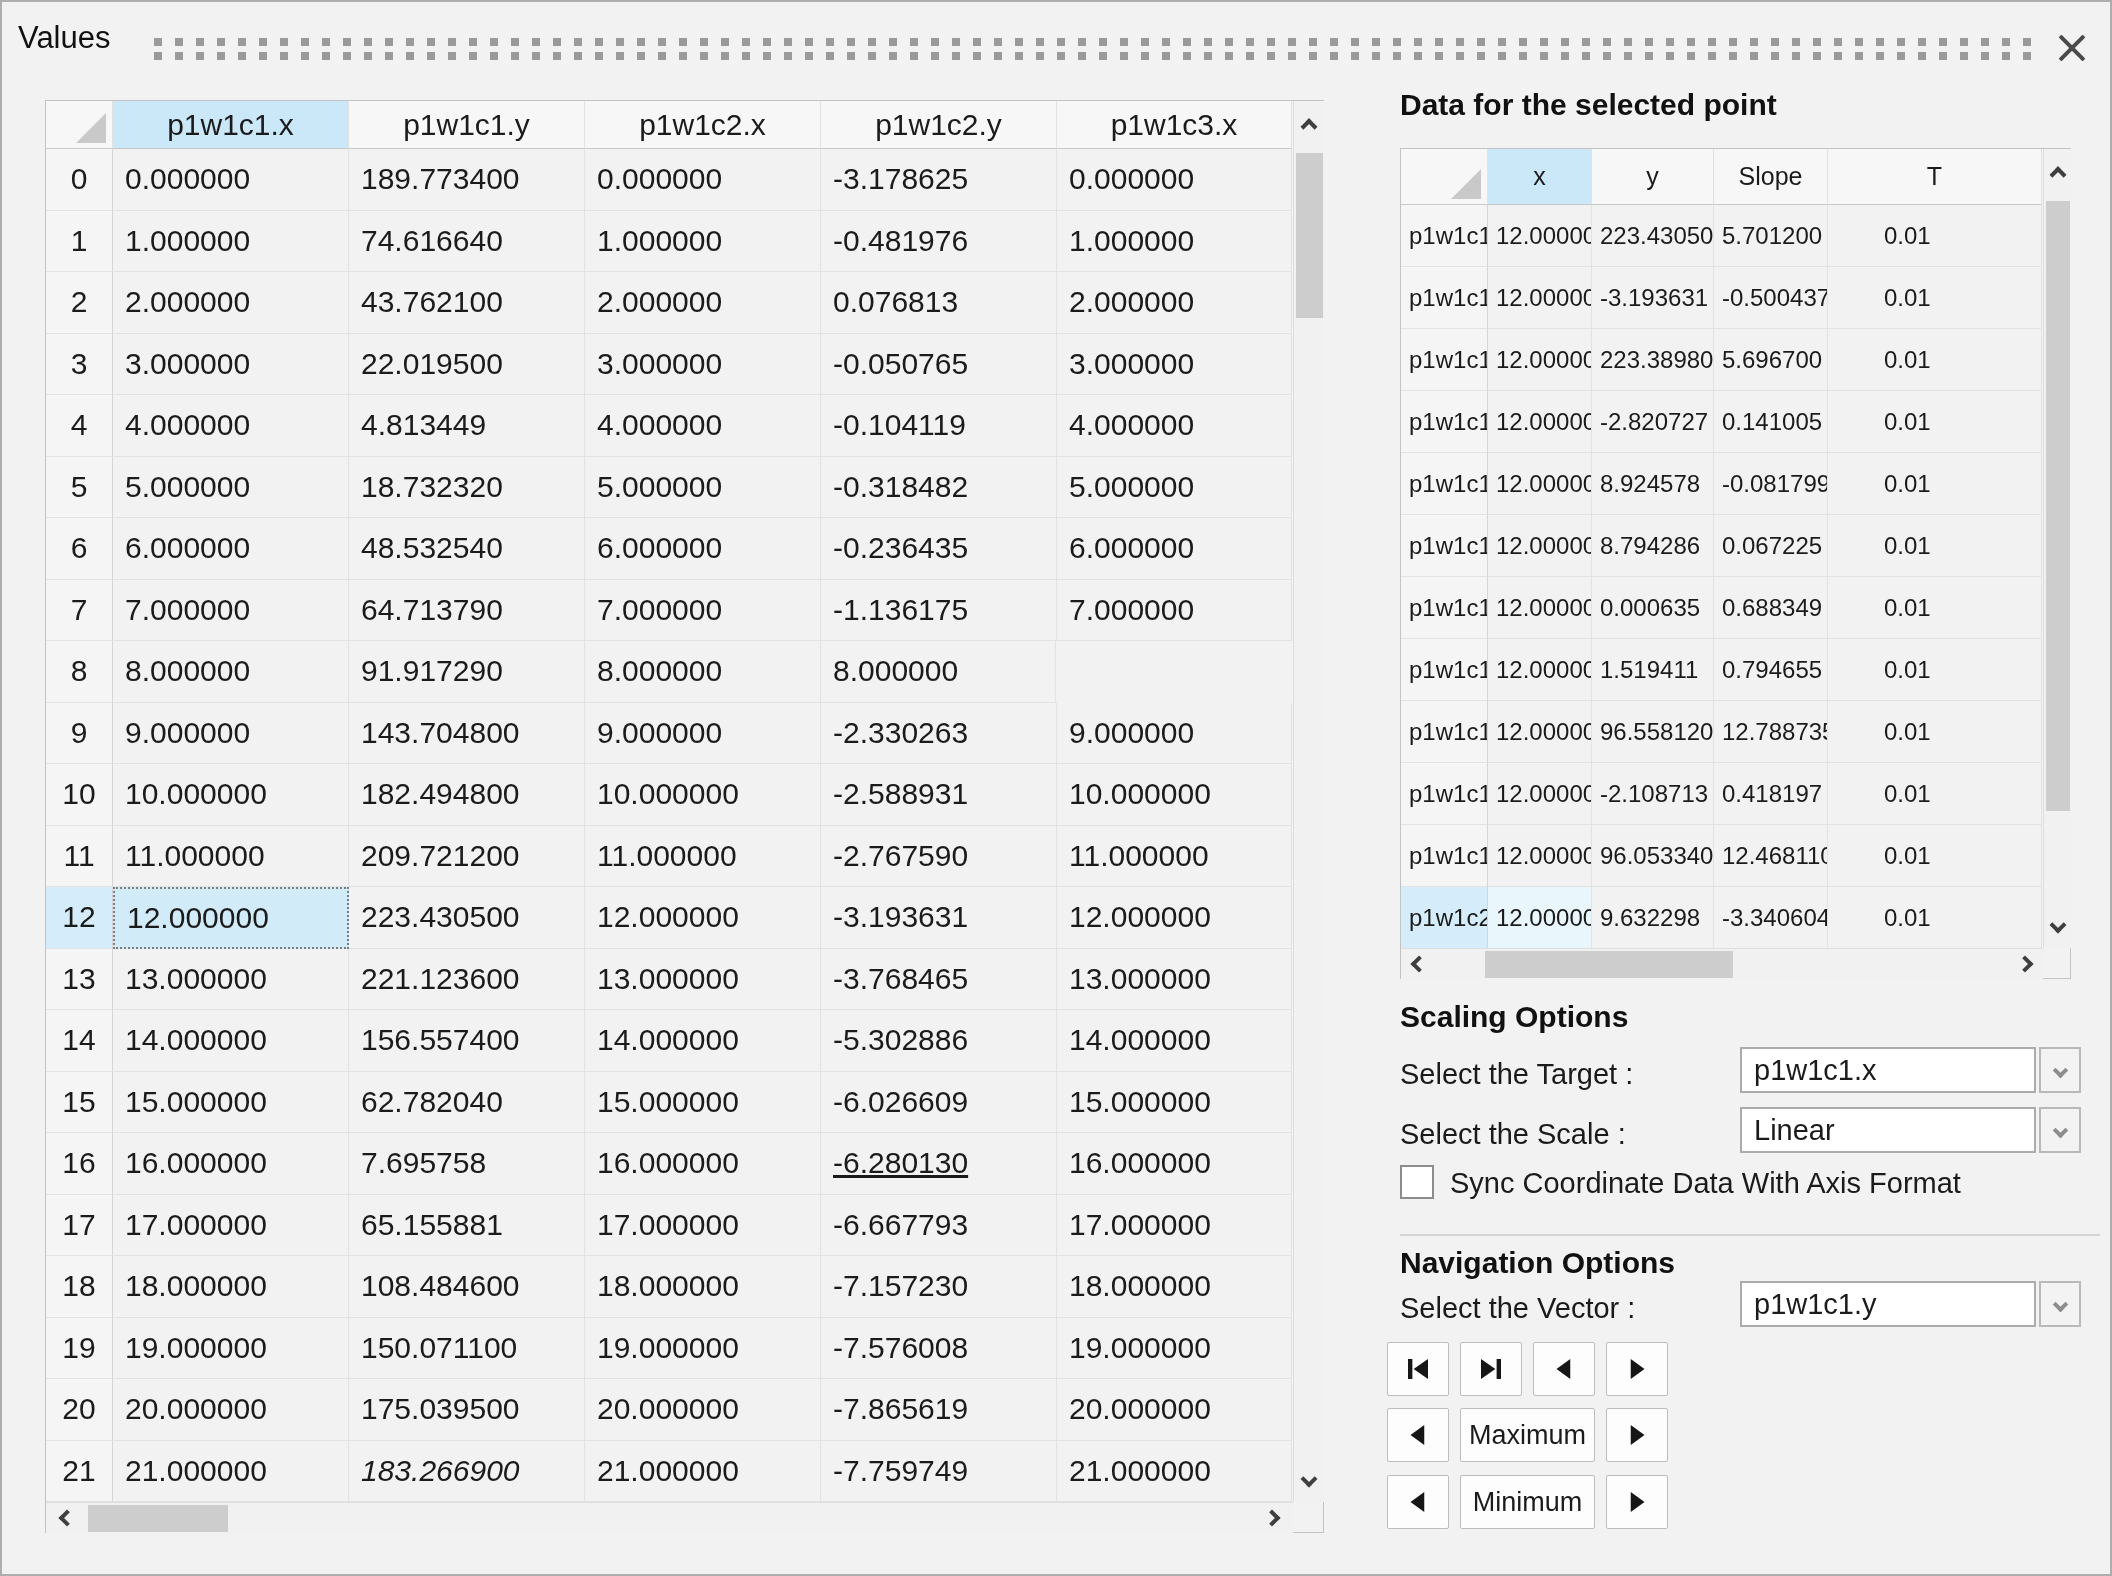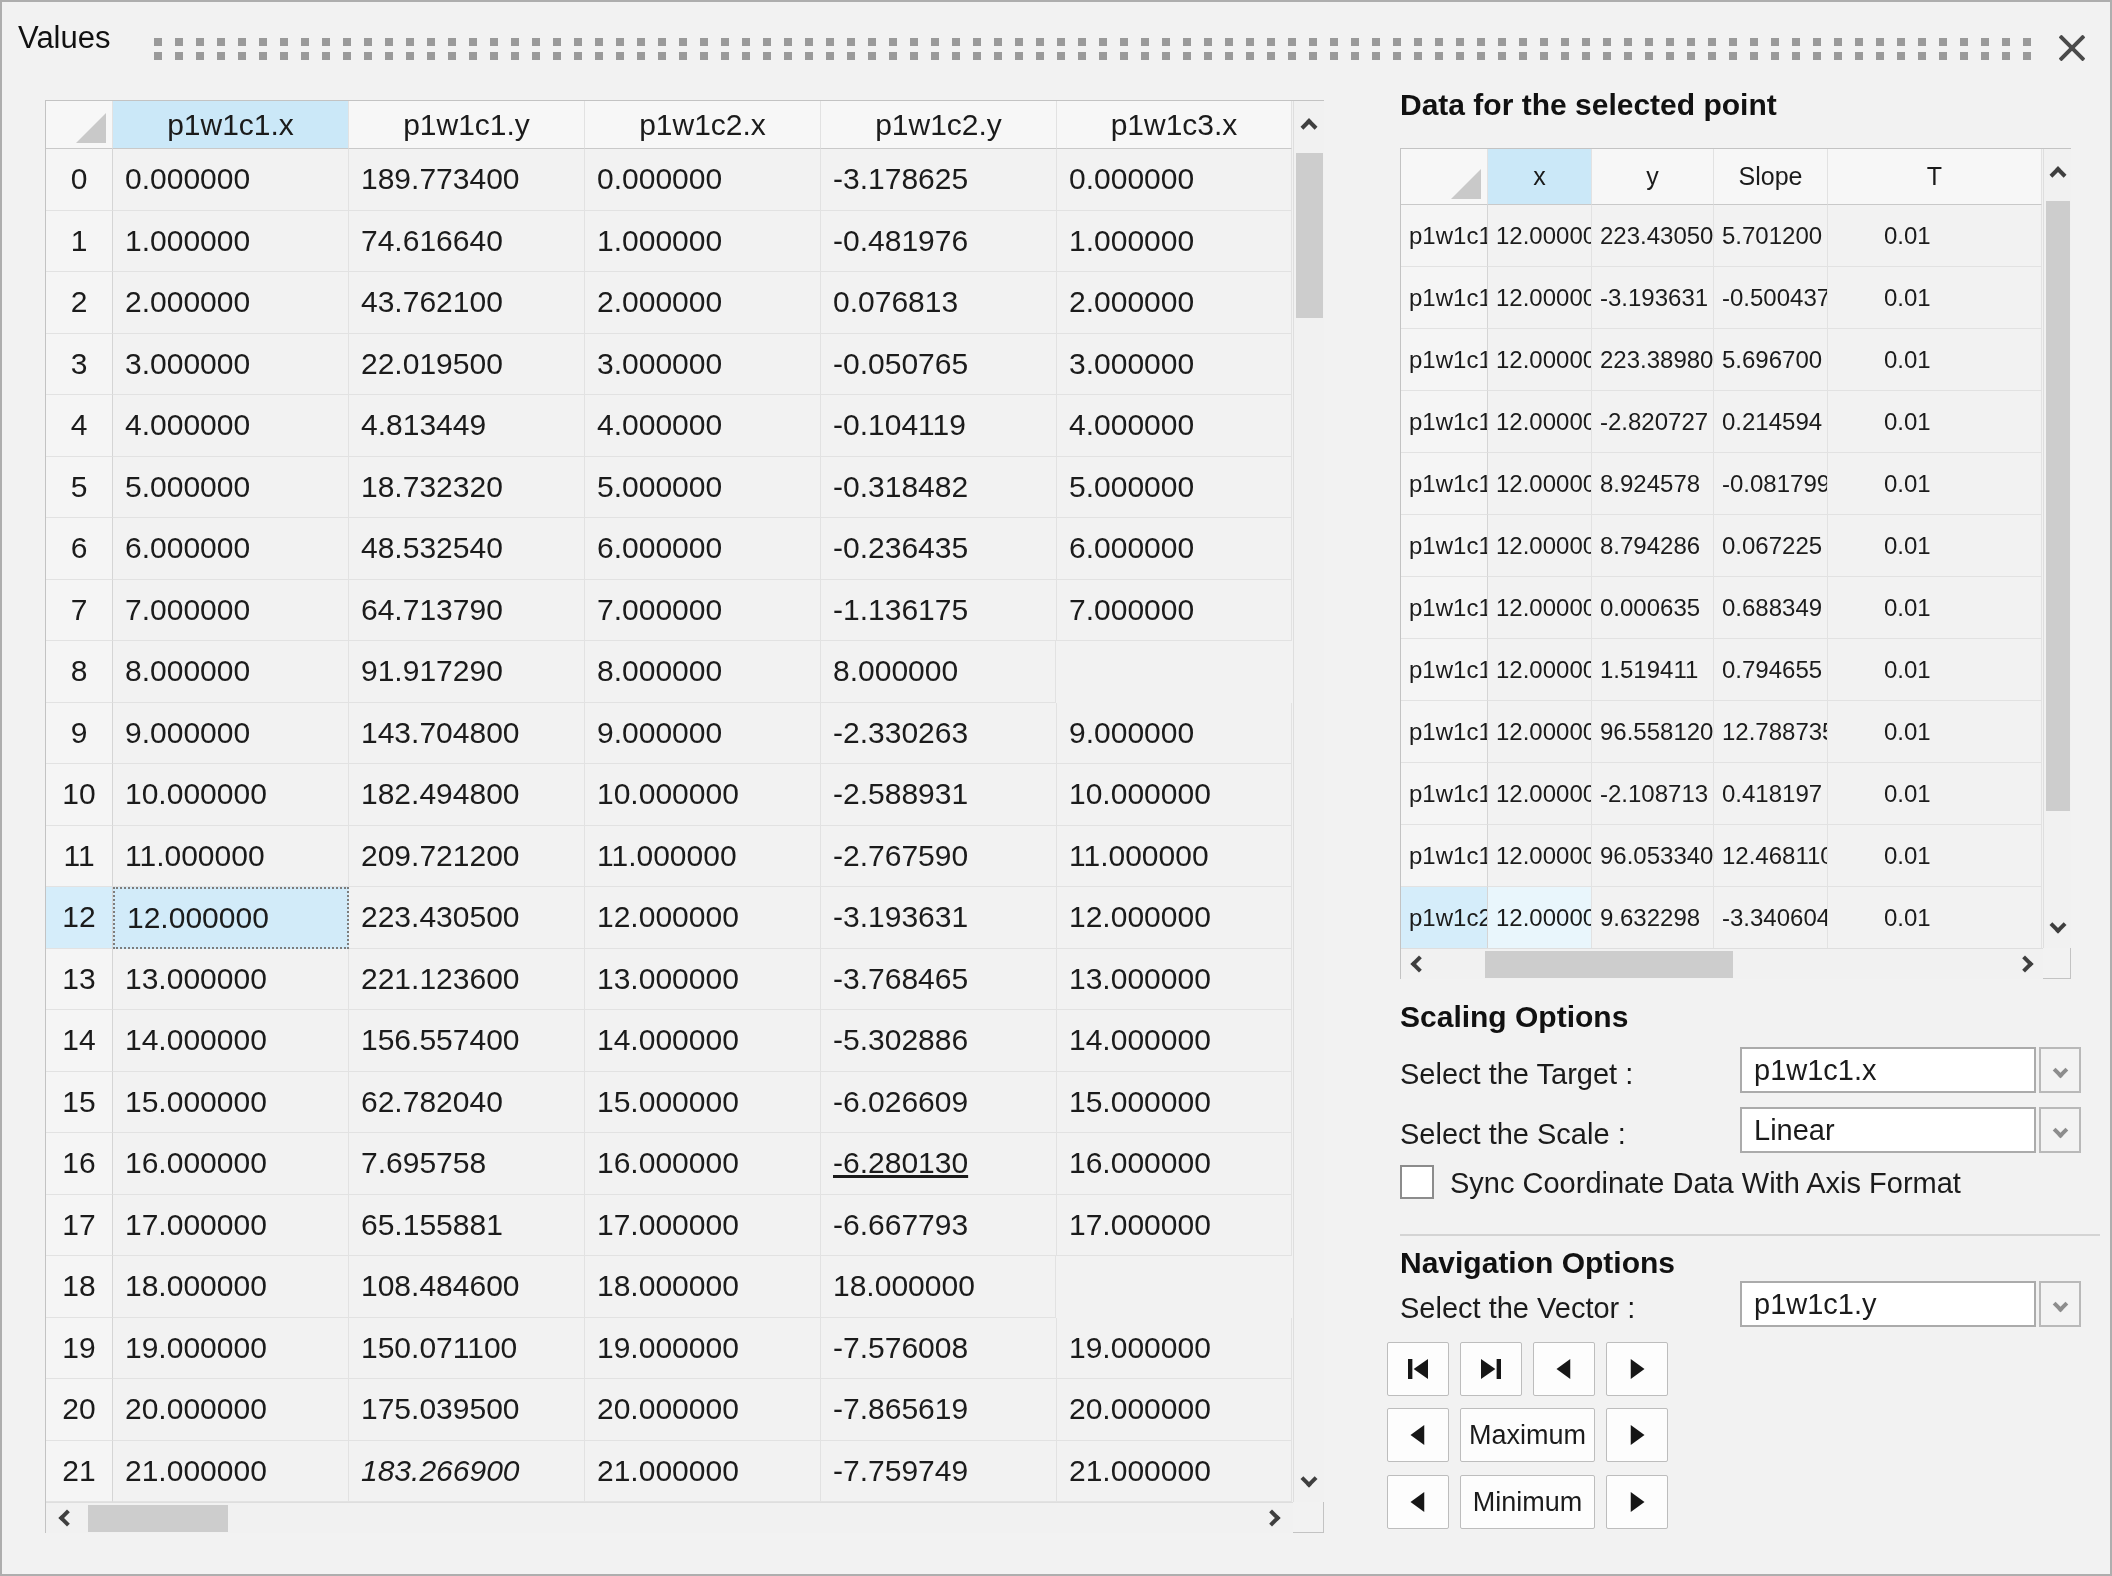--- a/index.html
+++ b/index.html
@@ -242,20 +242,21 @@
           <div class="tcell" style="width: 236px;">65.155881</div>
           <div class="tcell" style="width: 236px;">17.000000</div>
           <div class="tcell" style="width: 236px;">-6.667793</div>
           <div class="tcell" style="width: 235px;">17.000000</div>
         </div>
         <div class="trow">
           <div class="tcell rowlab" style="width: 67px;">18</div>
           <div class="tcell" style="width: 236px;">18.000000</div>
           <div class="tcell" style="width: 236px;">108.484600</div>
           <div class="tcell" style="width: 236px;">18.000000</div>
+          <div class="tcell" style="width: 236px;">-7.157230</div>
           <div class="tcell" style="width: 235px;">18.000000</div>
         </div>
         <div class="trow">
           <div class="tcell rowlab" style="width: 67px;">19</div>
           <div class="tcell" style="width: 236px;">19.000000</div>
           <div class="tcell" style="width: 236px;">150.071100</div>
           <div class="tcell" style="width: 236px;">19.000000</div>
           <div class="tcell" style="width: 236px;">-7.576008</div>
           <div class="tcell" style="width: 235px;">19.000000</div>
         </div>
@@ -327,21 +328,21 @@
           <div class="tcell rowlab" style="width: 87px;">p1w1c11</div>
           <div class="tcell " style="width: 104px;">12.000000</div>
           <div class="tcell " style="width: 122px;">223.389800</div>
           <div class="tcell " style="width: 114px;">5.696700</div>
           <div class="tcell t-col" style="width: 214px;">0.01</div>
         </div>
         <div class="trow">
           <div class="tcell rowlab" style="width: 87px;">p1w1c12</div>
           <div class="tcell " style="width: 104px;">12.000000</div>
           <div class="tcell " style="width: 122px;">-2.820727</div>
-          <div class="tcell " style="width: 114px;">0.214594</div>
+          <div class="tcell " style="width: 114px;">0.141005</div>
           <div class="tcell t-col" style="width: 214px;">0.01</div>
         </div>
         <div class="trow">
           <div class="tcell rowlab" style="width: 87px;">p1w1c13</div>
           <div class="tcell " style="width: 104px;">12.000000</div>
           <div class="tcell " style="width: 122px;">8.924578</div>
           <div class="tcell " style="width: 114px;">-0.081799</div>
           <div class="tcell t-col" style="width: 214px;">0.01</div>
         </div>
         <div class="trow">

